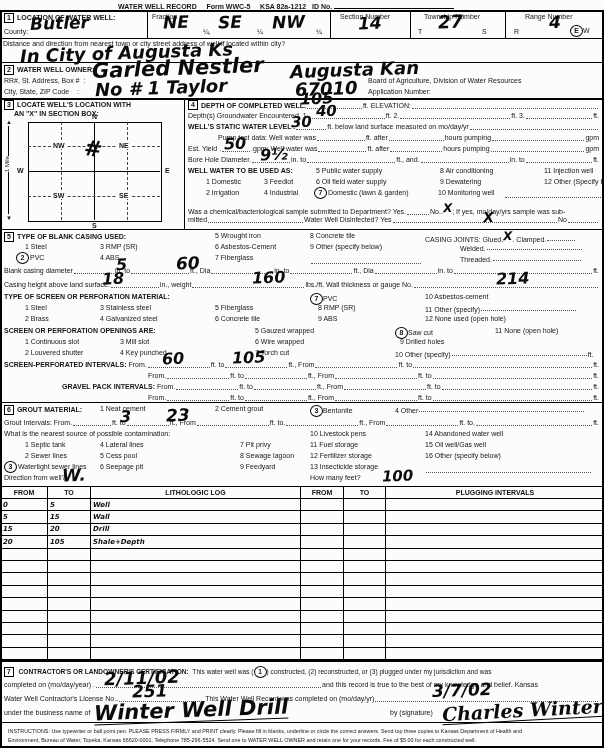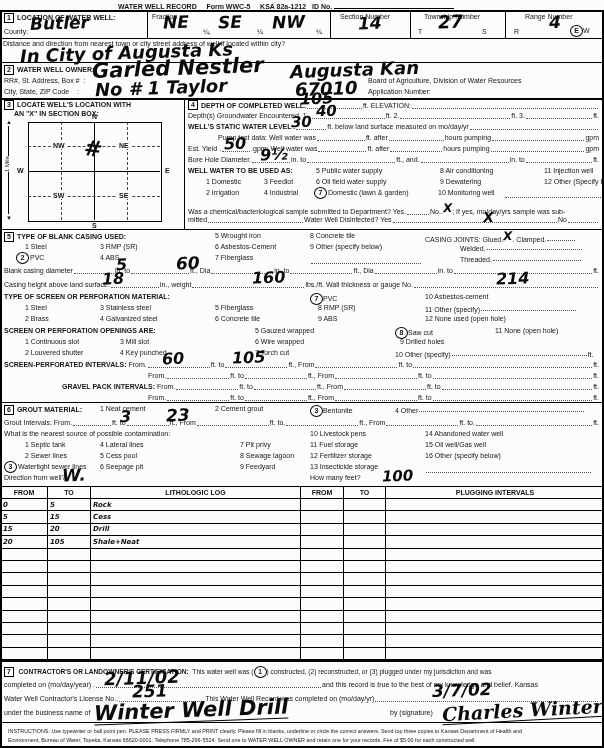--- a/index.html
+++ b/index.html
@@ -407,45 +407,45 @@
       <th>FROM</th>
       <th>TO</th>
       <th>LITHOLOGIC LOG</th>
       <th>FROM</th>
       <th>TO</th>
       <th>PLUGGING INTERVALS</th>
     </tr>
     <tr>
           <td class="hwc">0</td>
           <td class="hwc">5</td>
-          <td class="hwc">Rock</td>
+          <td class="hwc">Well</td>
           <td></td>
           <td></td>
           <td></td>
         </tr>
     <tr>
           <td class="hwc">5</td>
           <td class="hwc">15</td>
-          <td class="hwc">Cess</td>
+          <td class="hwc">Wall</td>
           <td></td>
           <td></td>
           <td></td>
         </tr>
     <tr>
           <td class="hwc">15</td>
           <td class="hwc">20</td>
           <td class="hwc">Drill</td>
           <td></td>
           <td></td>
           <td></td>
         </tr>
     <tr>
           <td class="hwc">20</td>
           <td class="hwc">105</td>
-          <td class="hwc">Shale+Neat</td>
+          <td class="hwc">Shale+Depth</td>
           <td></td>
           <td></td>
           <td></td>
         </tr>
     <tr>
           <td></td>
           <td></td>
           <td></td>
           <td></td>
           <td></td>

